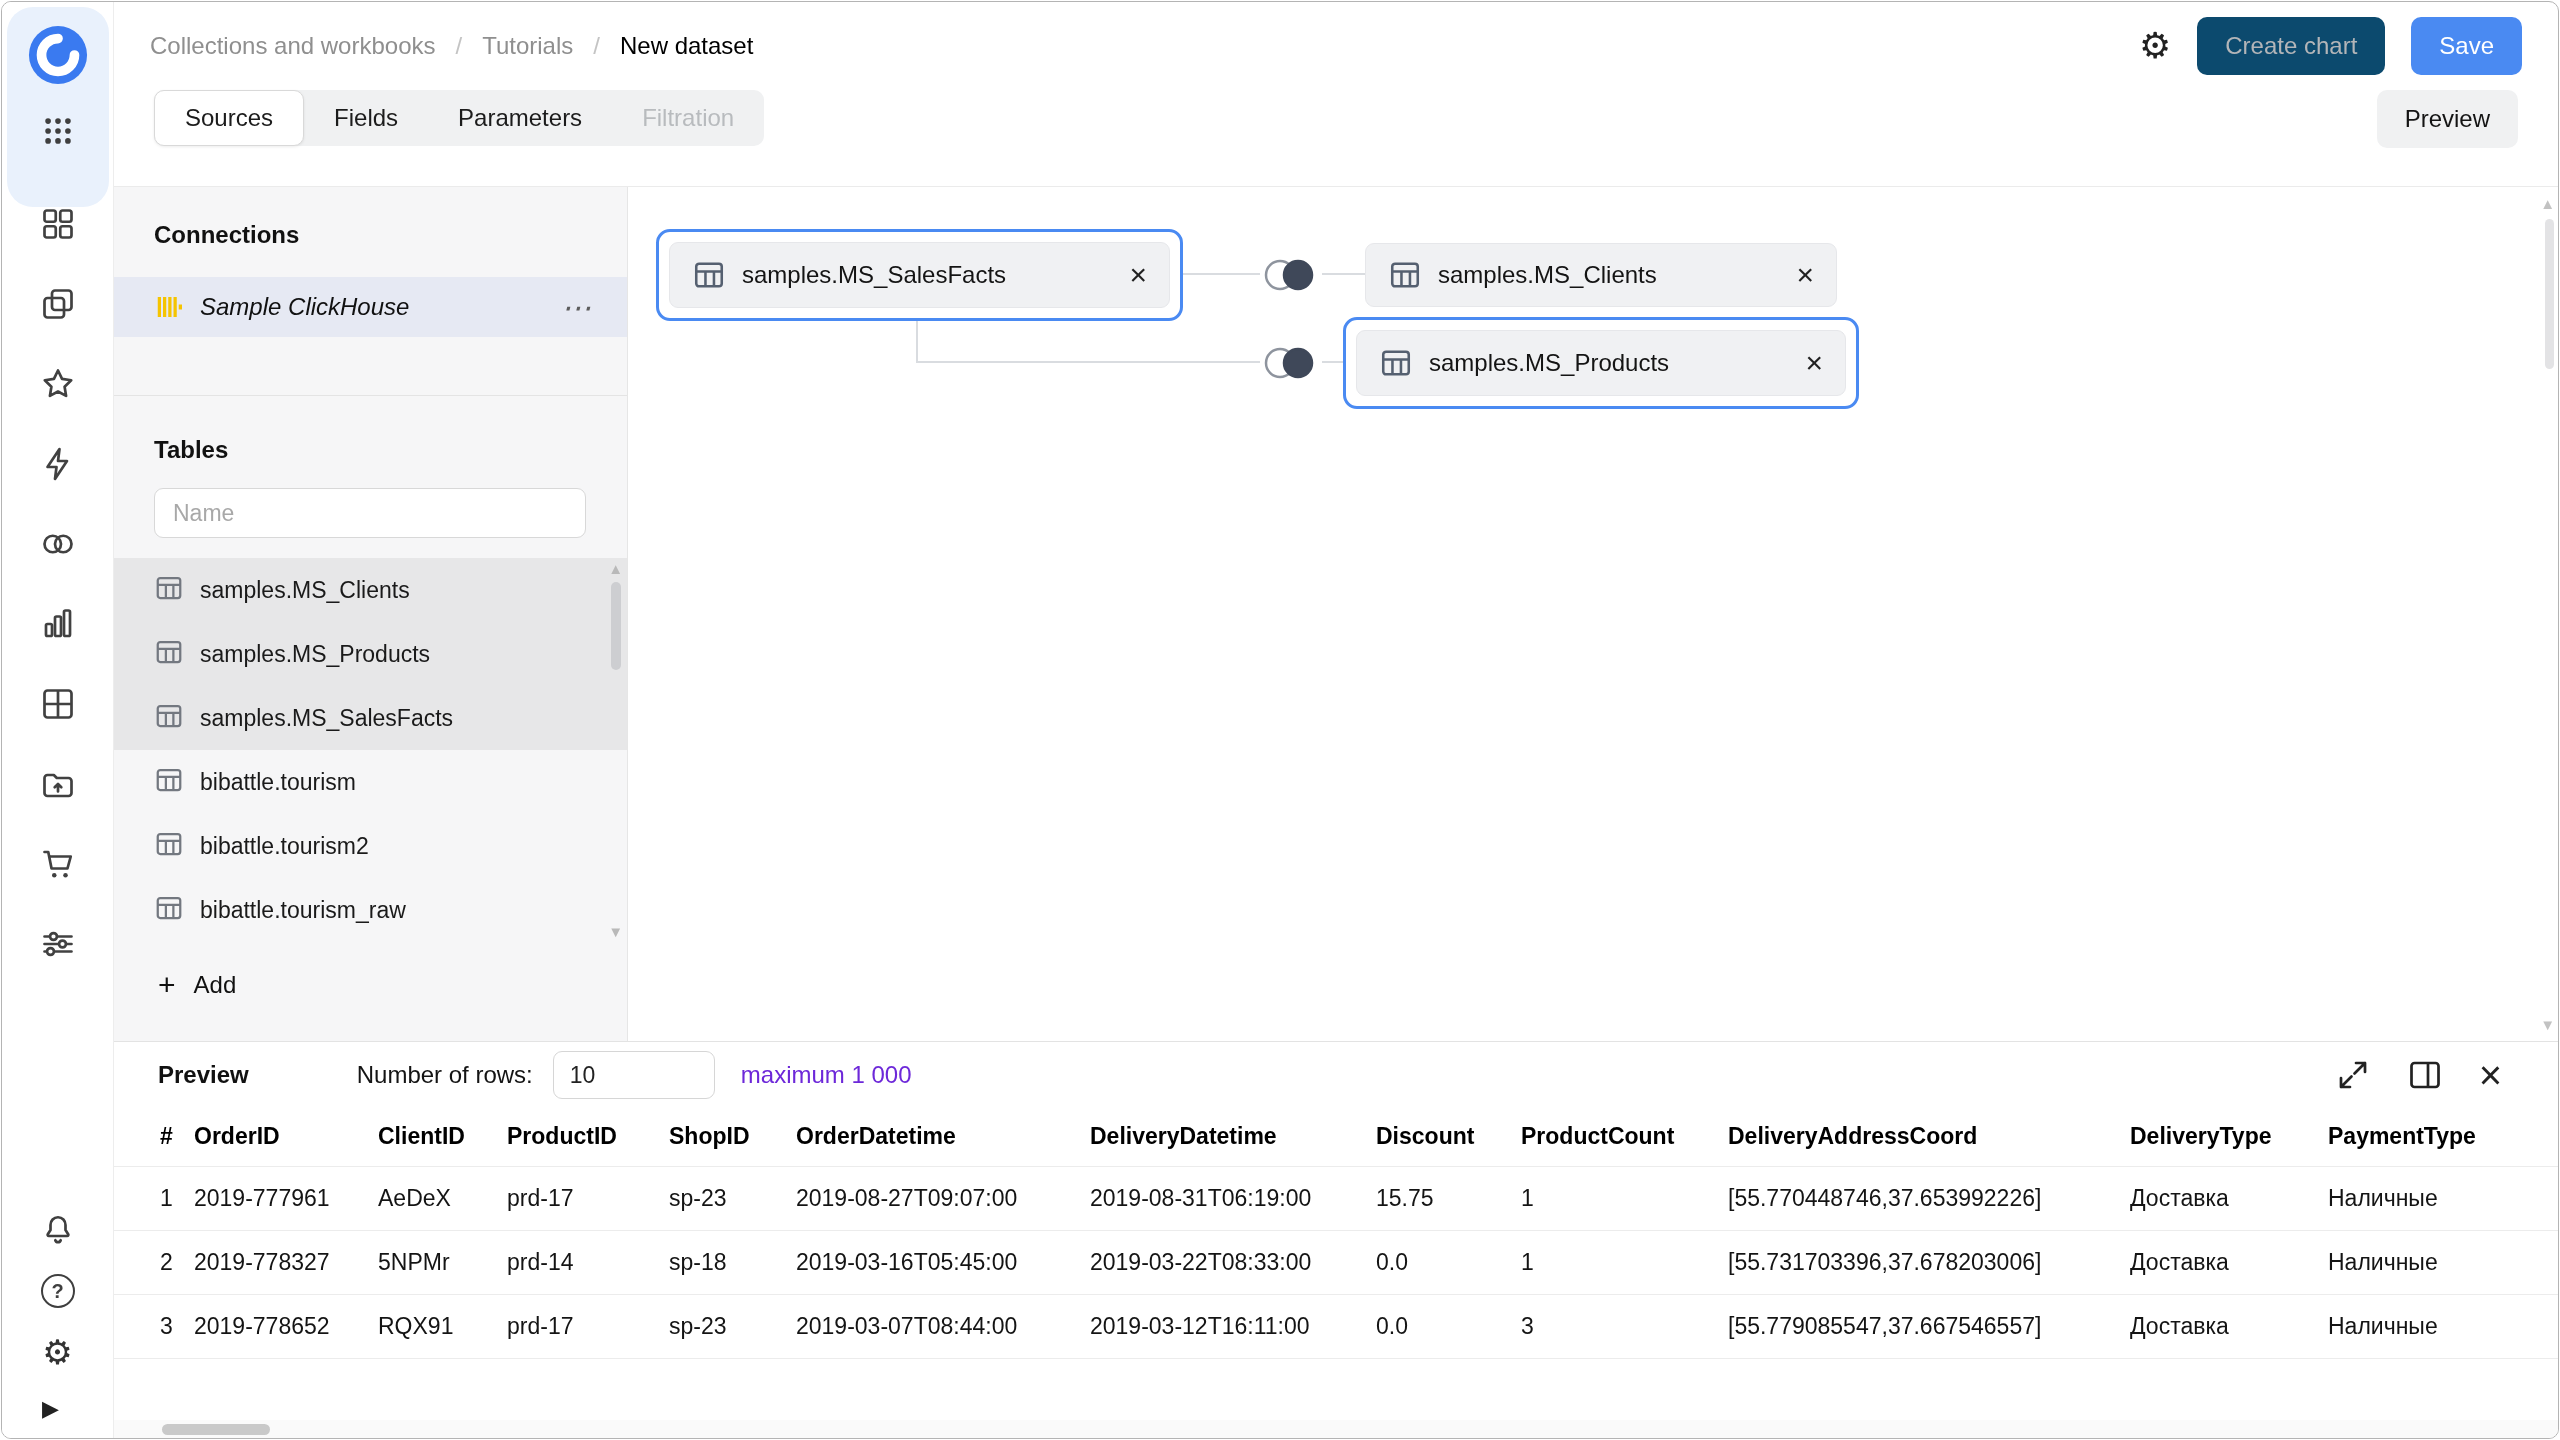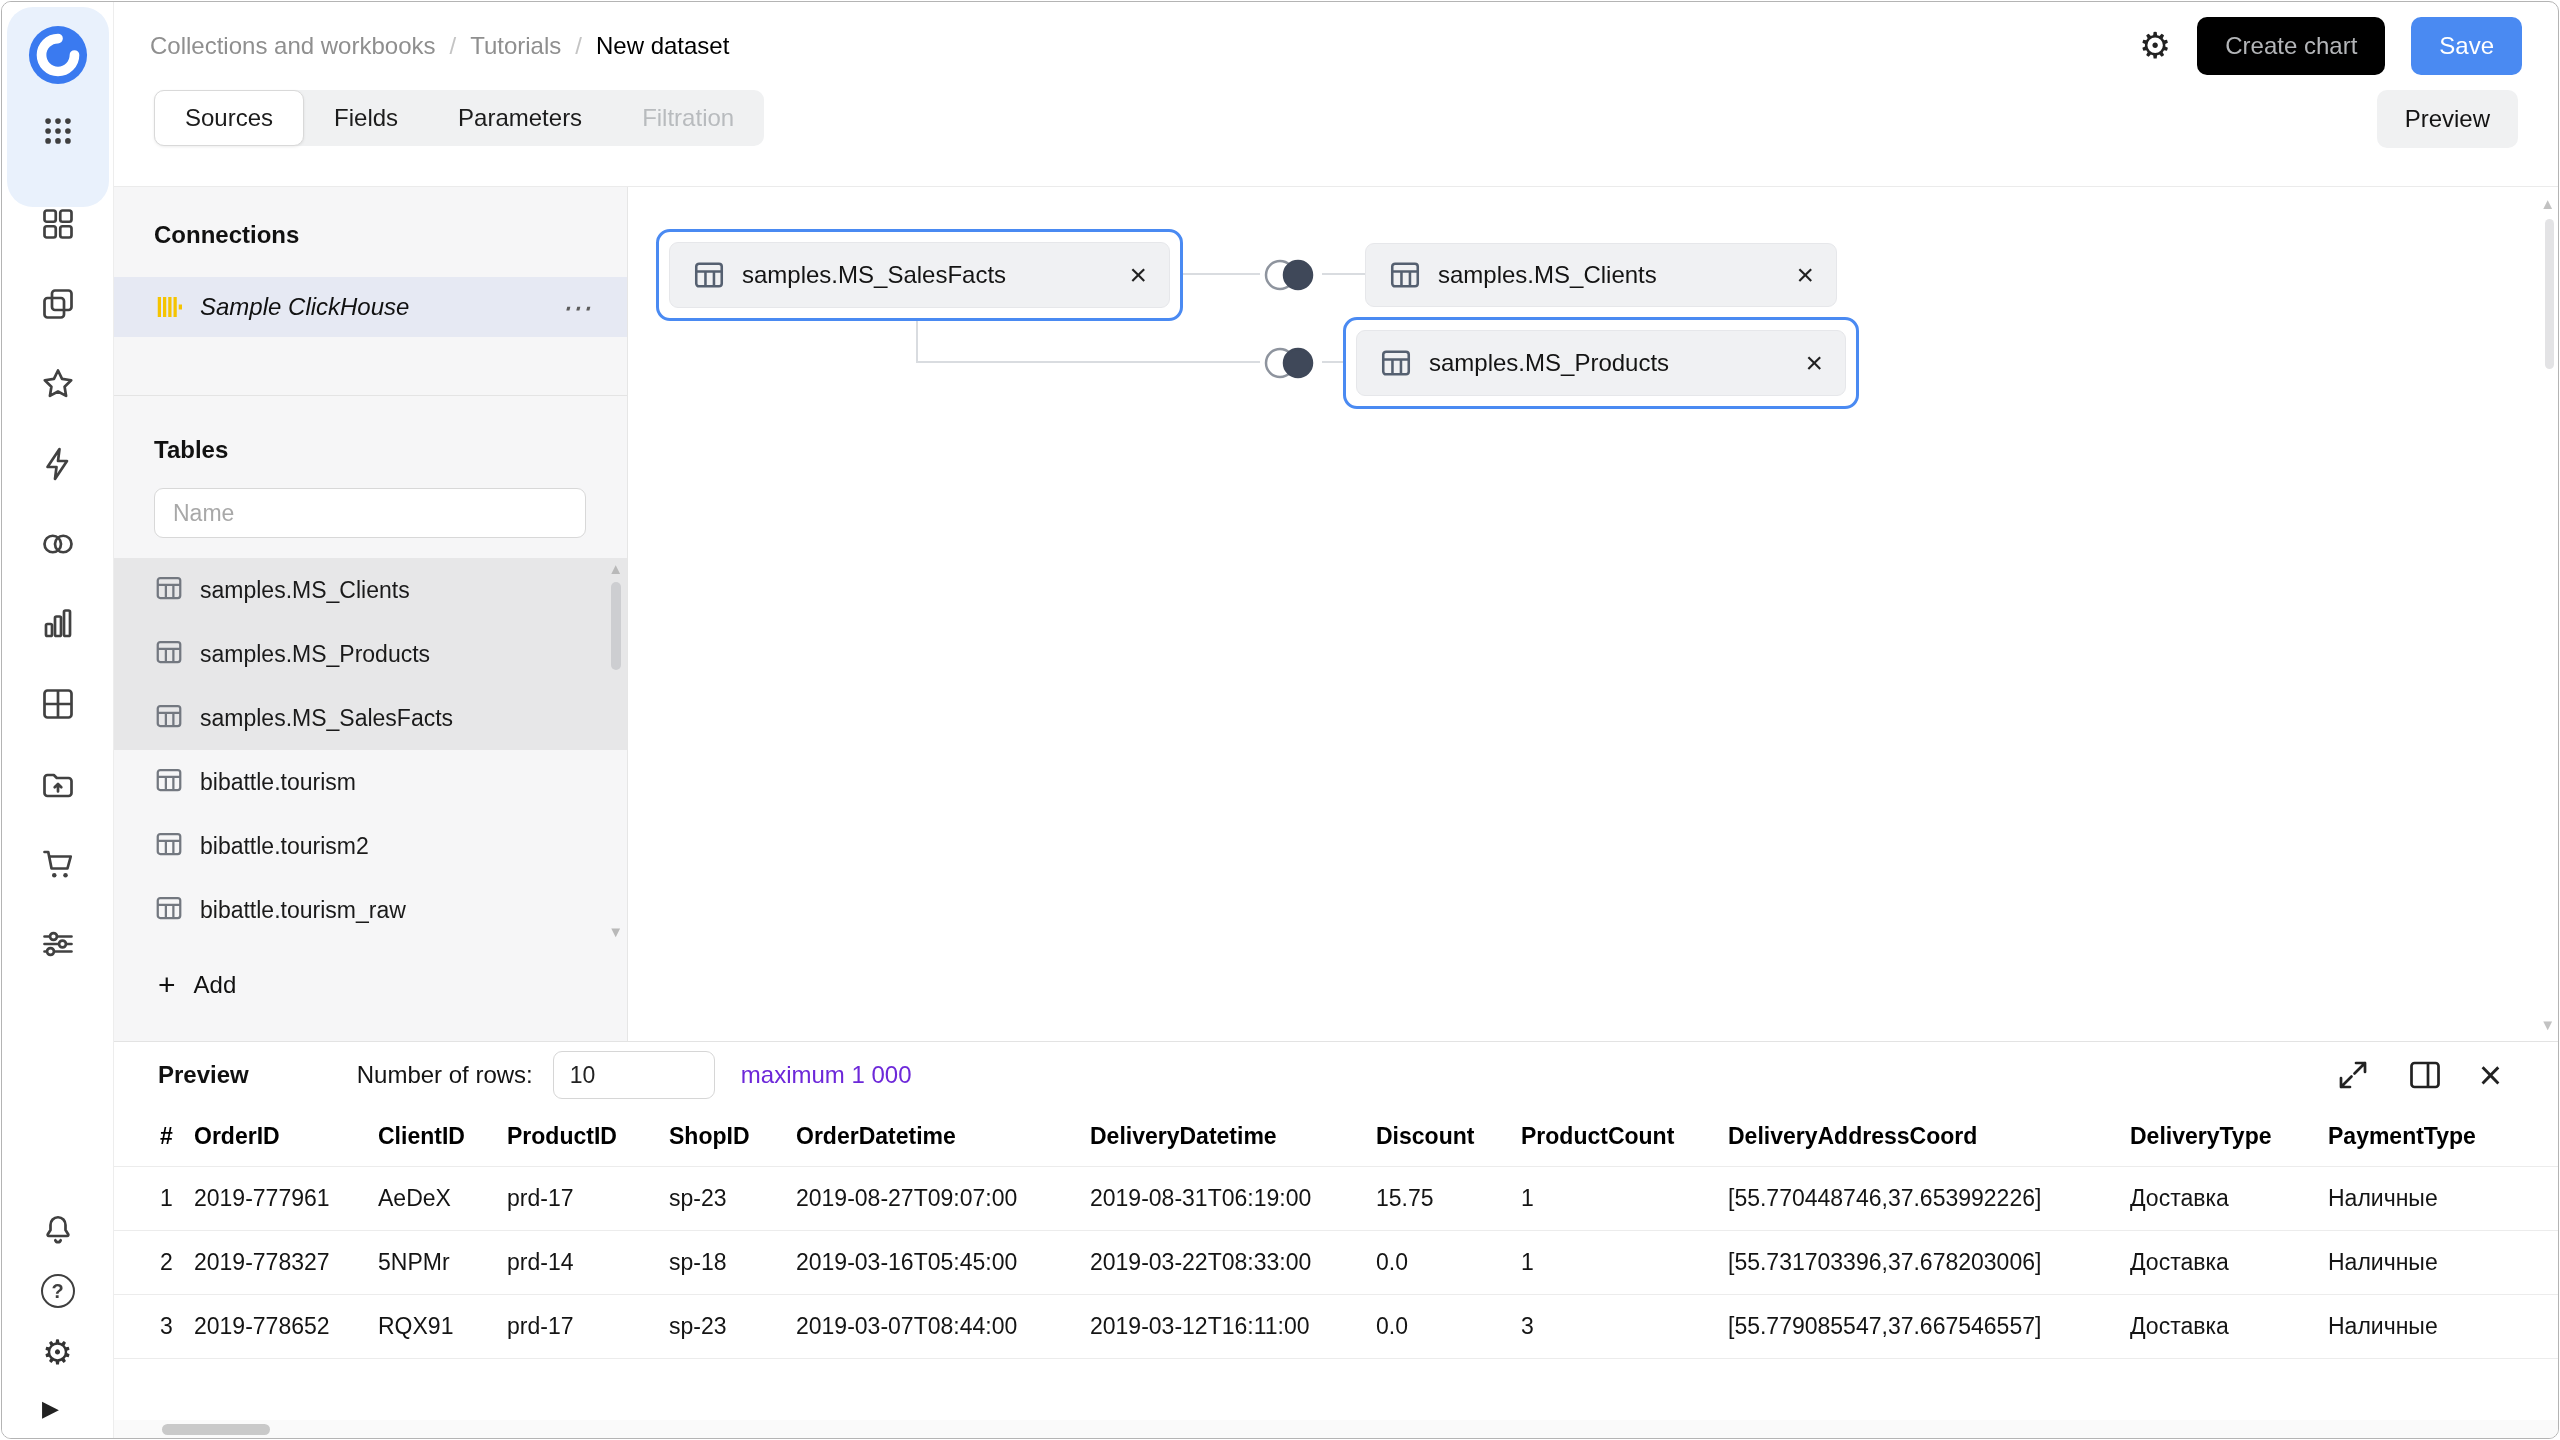--- a/index.html
+++ b/index.html
@@ -22,29 +22,29 @@
   .rail-bottom { margin-top:auto; display:flex; flex-direction:column; align-items:center; gap:26px; }
   .q-icon { width:34px; height:34px; border:2.4px solid #3f3f3f; border-radius:50%;
             display:flex; align-items:center; justify-content:center; font-size:20px; font-weight:bold; color:#3f3f3f; }
   .gear-glyph { font-size:34px; color:#333; line-height:1; }
   .rail-play { margin:26px 0 16px 0; align-self:flex-start; padding-left:40px; font-size:22px; color:#222; cursor:pointer; }
 
   
   .content { flex:1; display:flex; flex-direction:column; min-width:0; }
 
   .topbar { height:88px; display:flex; align-items:center; padding:0 36px; }
-  .breadcrumbs { display:flex; align-items:flex-start; gap:14px; font-size:24px; }
+  .breadcrumbs { display:flex; align-items:flex-start; gap:20px; font-size:24px; }
   .crumb { color:var(--gray-ink); text-decoration:none; cursor:pointer; }
   .crumb-sep { color:#c4c4c4; }
   .crumb-current { color:#000; }
   .topbar-right { margin-left:auto; display:flex; align-items:center; gap:26px; }
   .hdr-gear { background:none; border:none; cursor:pointer; font-size:36px; color:#222; line-height:1; }
   .btn { border:none; border-radius:10px; height:58px; padding:0 28px; font-size:24px;
          font-family:inherit; cursor:pointer; }
-  .btn-disabled { background:#000000; color:#b3b5b8; cursor:default; }
+  .btn-disabled { background:#0c4a6e; color:#b3b5b8; cursor:default; }
   .btn-primary { background:var(--accent); color:#fff; }
 
   .tabbar { height:96px; display:flex; align-items:flex-start; padding:0 40px; }
   .seg { display:inline-flex; background:#f0f1f2; border-radius:10px; }
   .seg-item { border:none; background:none; height:56px; padding:0 30px; font-size:24px; color:#1c1c1c;
               border-radius:10px; font-family:inherit; cursor:pointer; }
   .seg-item.active { background:#fff; border:1px solid #d9d9d9; box-shadow:0 1px 3px rgba(0,0,0,.08); }
   .seg-item.disabled { color:#b8bbbe; cursor:default; }
   .btn-secondary { margin-left:auto; background:#f0f1f2; color:#141414; }
 

